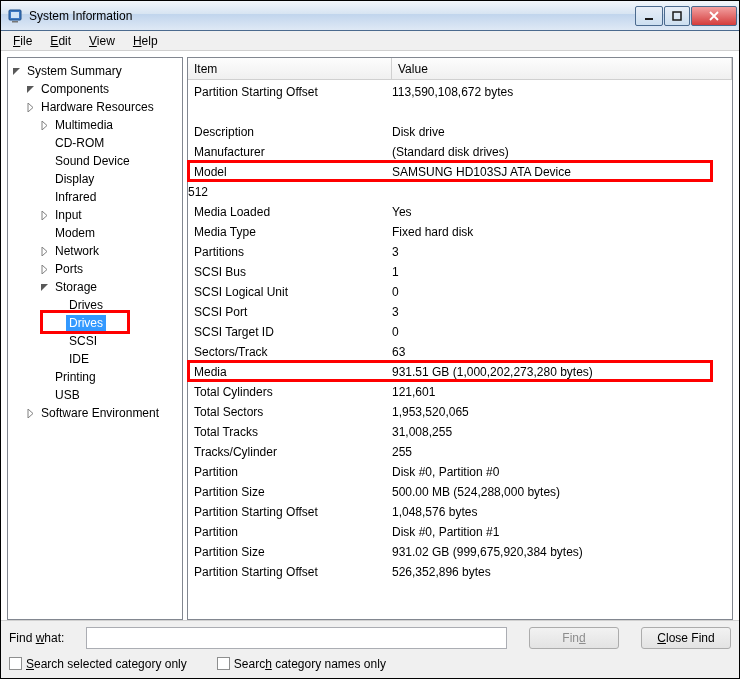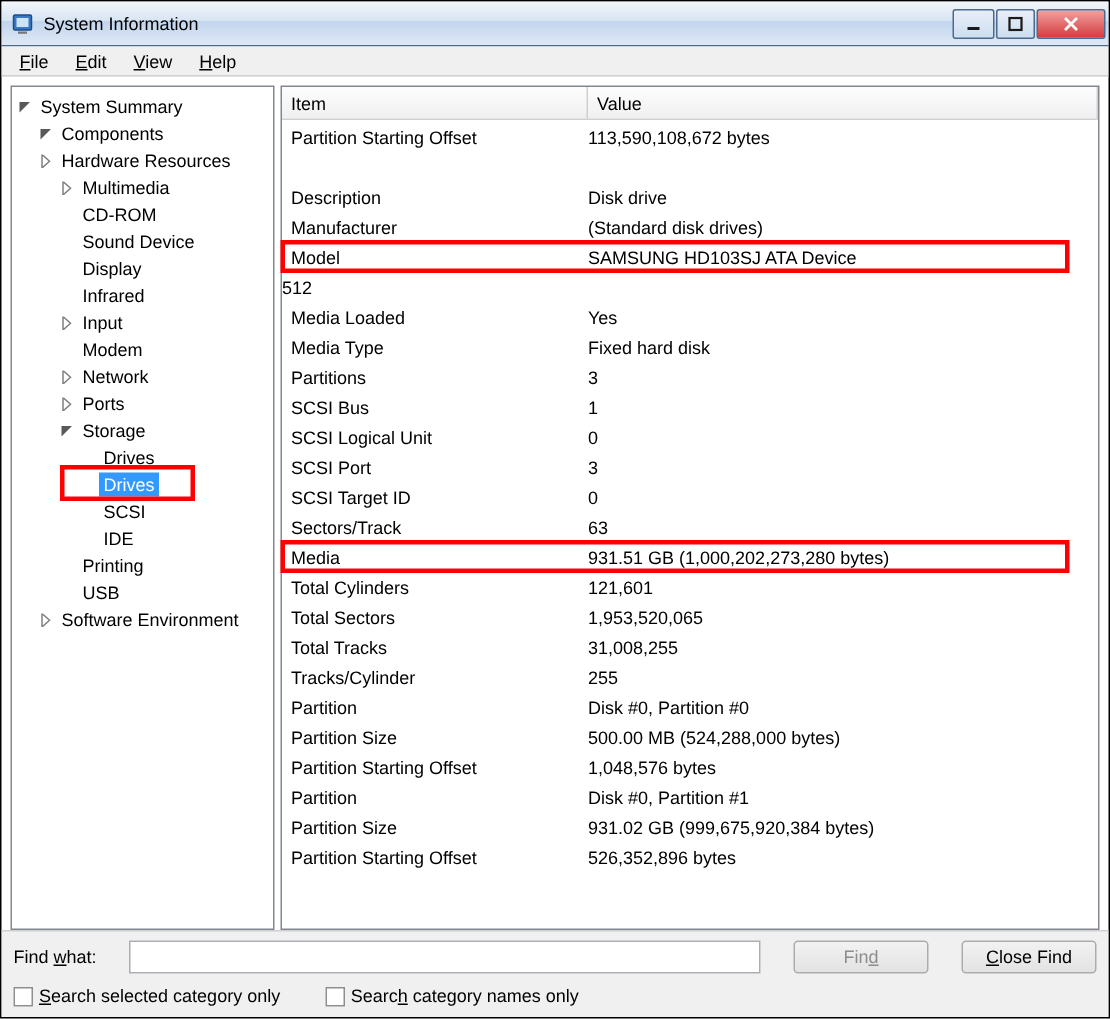--- a/index.html
+++ b/index.html
@@ -49,21 +49,21 @@
 .ind3 { padding-left: 42px; }
 
 
 .bottom { height: 58px; border-top:1px solid #d0d0d0; background:#f0f0f0; padding:6px 8px 4px 8px; }
 .findrow { display:flex; align-items:center; gap:22px; }
 .findlabel .ul { text-decoration:underline; }
 .findinput { flex:1; height:22px; border:1px solid #abadb3; padding:2px 4px; background:#fff; }
 .btn { height:22px; min-width:90px; border:1px solid #acacac; background:linear-gradient(#f2f2f2,#e3e3e3); border-radius:3px; padding:0 10px; cursor:default; display:inline-flex; align-items:center; justify-content:center; }
 .btn.disabled { color:#8d8d8d; }
 .checkrow { display:flex; align-items:center; gap:30px; margin-top:8px; }
-.chk { display:flex; align-items:center; gap:4px; }
+.chk { display:flex; align-items:flex-start; gap:4px; }
 .chkbox { width:13px; height:13px; border:1px solid #8e8f8f; background:#fff; }
 .chk .ul { text-decoration:underline; }
 
 ::-webkit-scrollbar { width:17px; background:#f0f0f0; }
 ::-webkit-scrollbar-thumb { background:#cdcdcd; border:1px solid #a0a0a0; }
 ::-webkit-scrollbar-button { background:#f0f0f0; height:17px; border:1px solid #a0a0a0; }
 </style>
 </head>
 <body>
 

